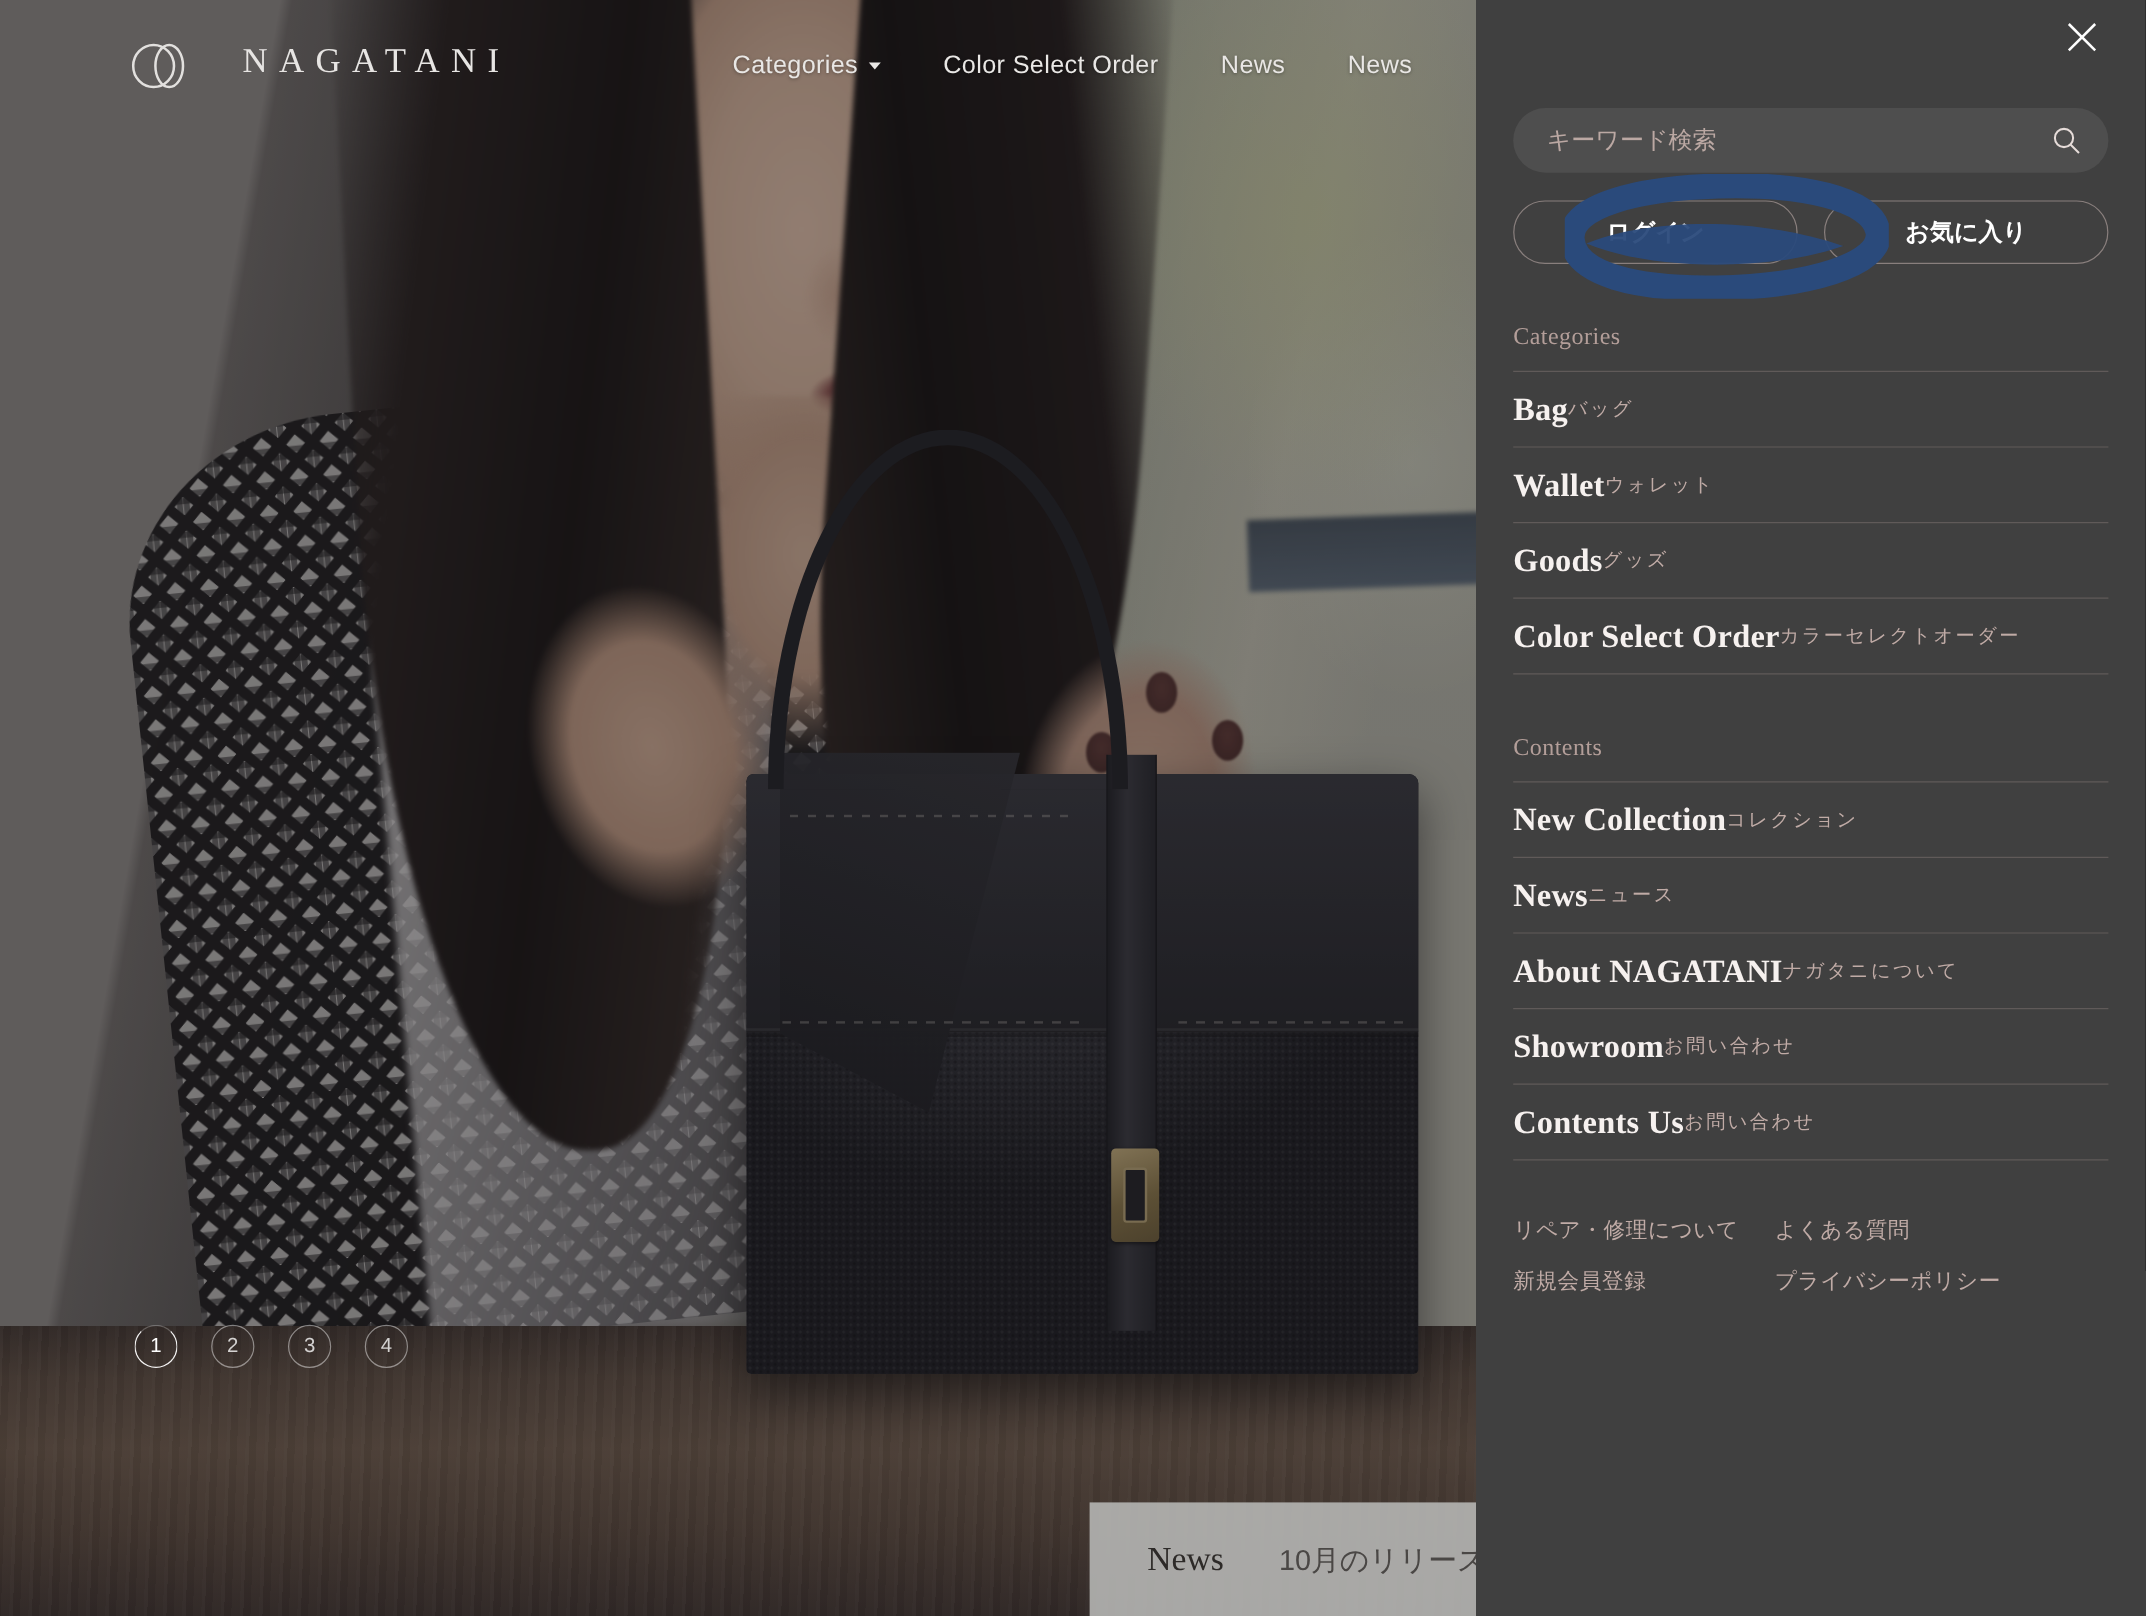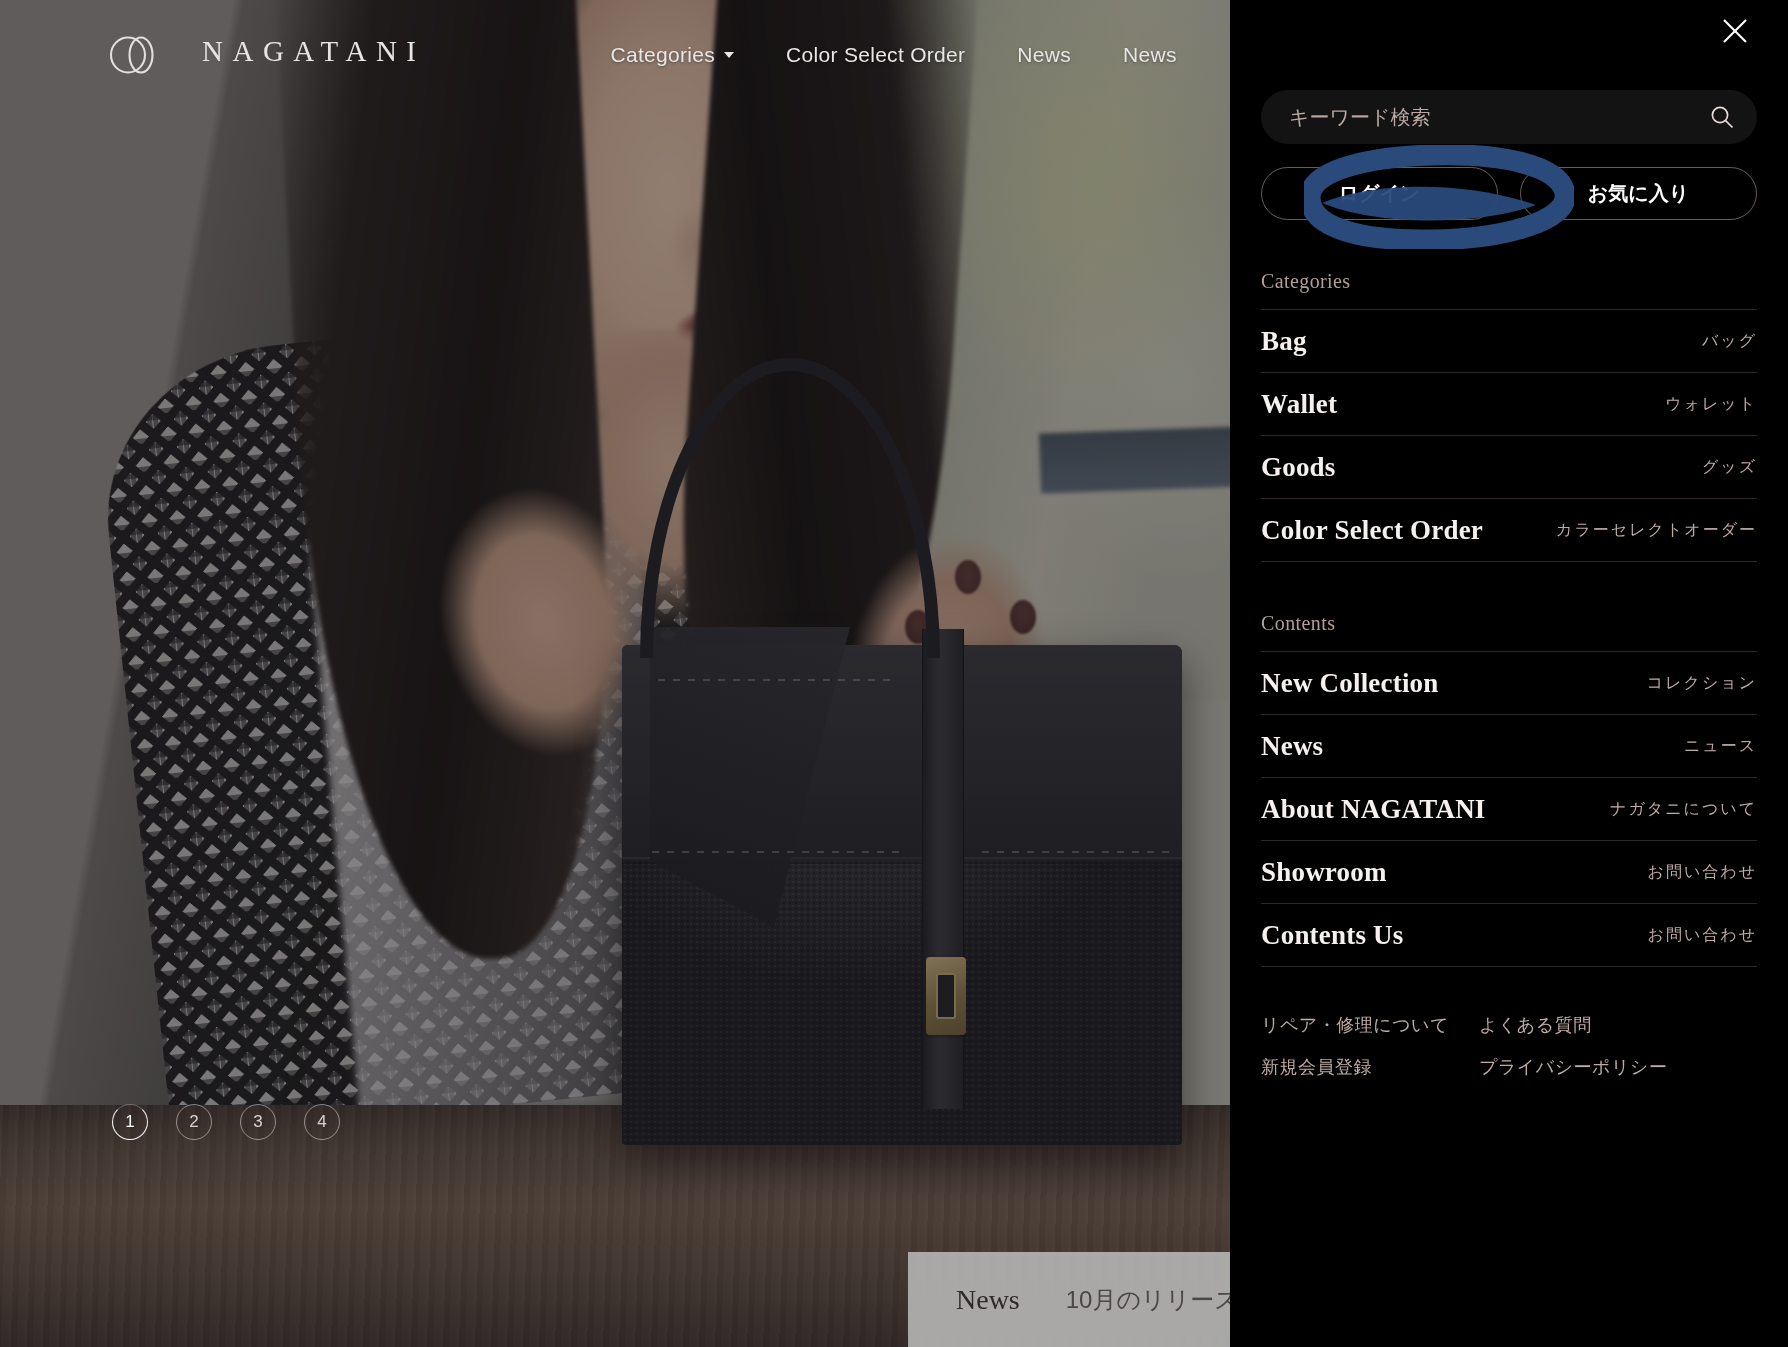--- a/index.html
+++ b/index.html
@@ -362,21 +362,21 @@
     color: #4a4745;
     white-space: nowrap;
   }
 
   
   .panel {
     position: absolute;
     right: 0; top: 0;
     width: 558px;
     height: 1347px;
-    background: #000000;
+    background: #404040;
     z-index: 40;
     overflow: hidden;
   }
   .panel-close {
     position: absolute;
     right: 30px; top: 8px;
     width: 46px; height: 46px;
     display: flex; align-items: center; justify-content: center;
     cursor: pointer;
   }
@@ -438,21 +438,20 @@
     margin-top: 50px;
     margin-bottom: 16px;
     letter-spacing: .4px;
   }
   .menu-list { border-top: 1px solid rgba(208,184,178,.22); }
   .menu-row {
     height: 63px;
     border-bottom: 1px solid rgba(208,184,178,.22);
     display: flex;
     align-items: center;
-    justify-content: space-between;
     cursor: pointer;
   }
   .menu-en {
     color: #f6f1ef;
     font-family: "Liberation Serif", serif;
     font-size: 27px;
     font-weight: 600;
     letter-spacing: .2px;
   }
   .menu-ja {

